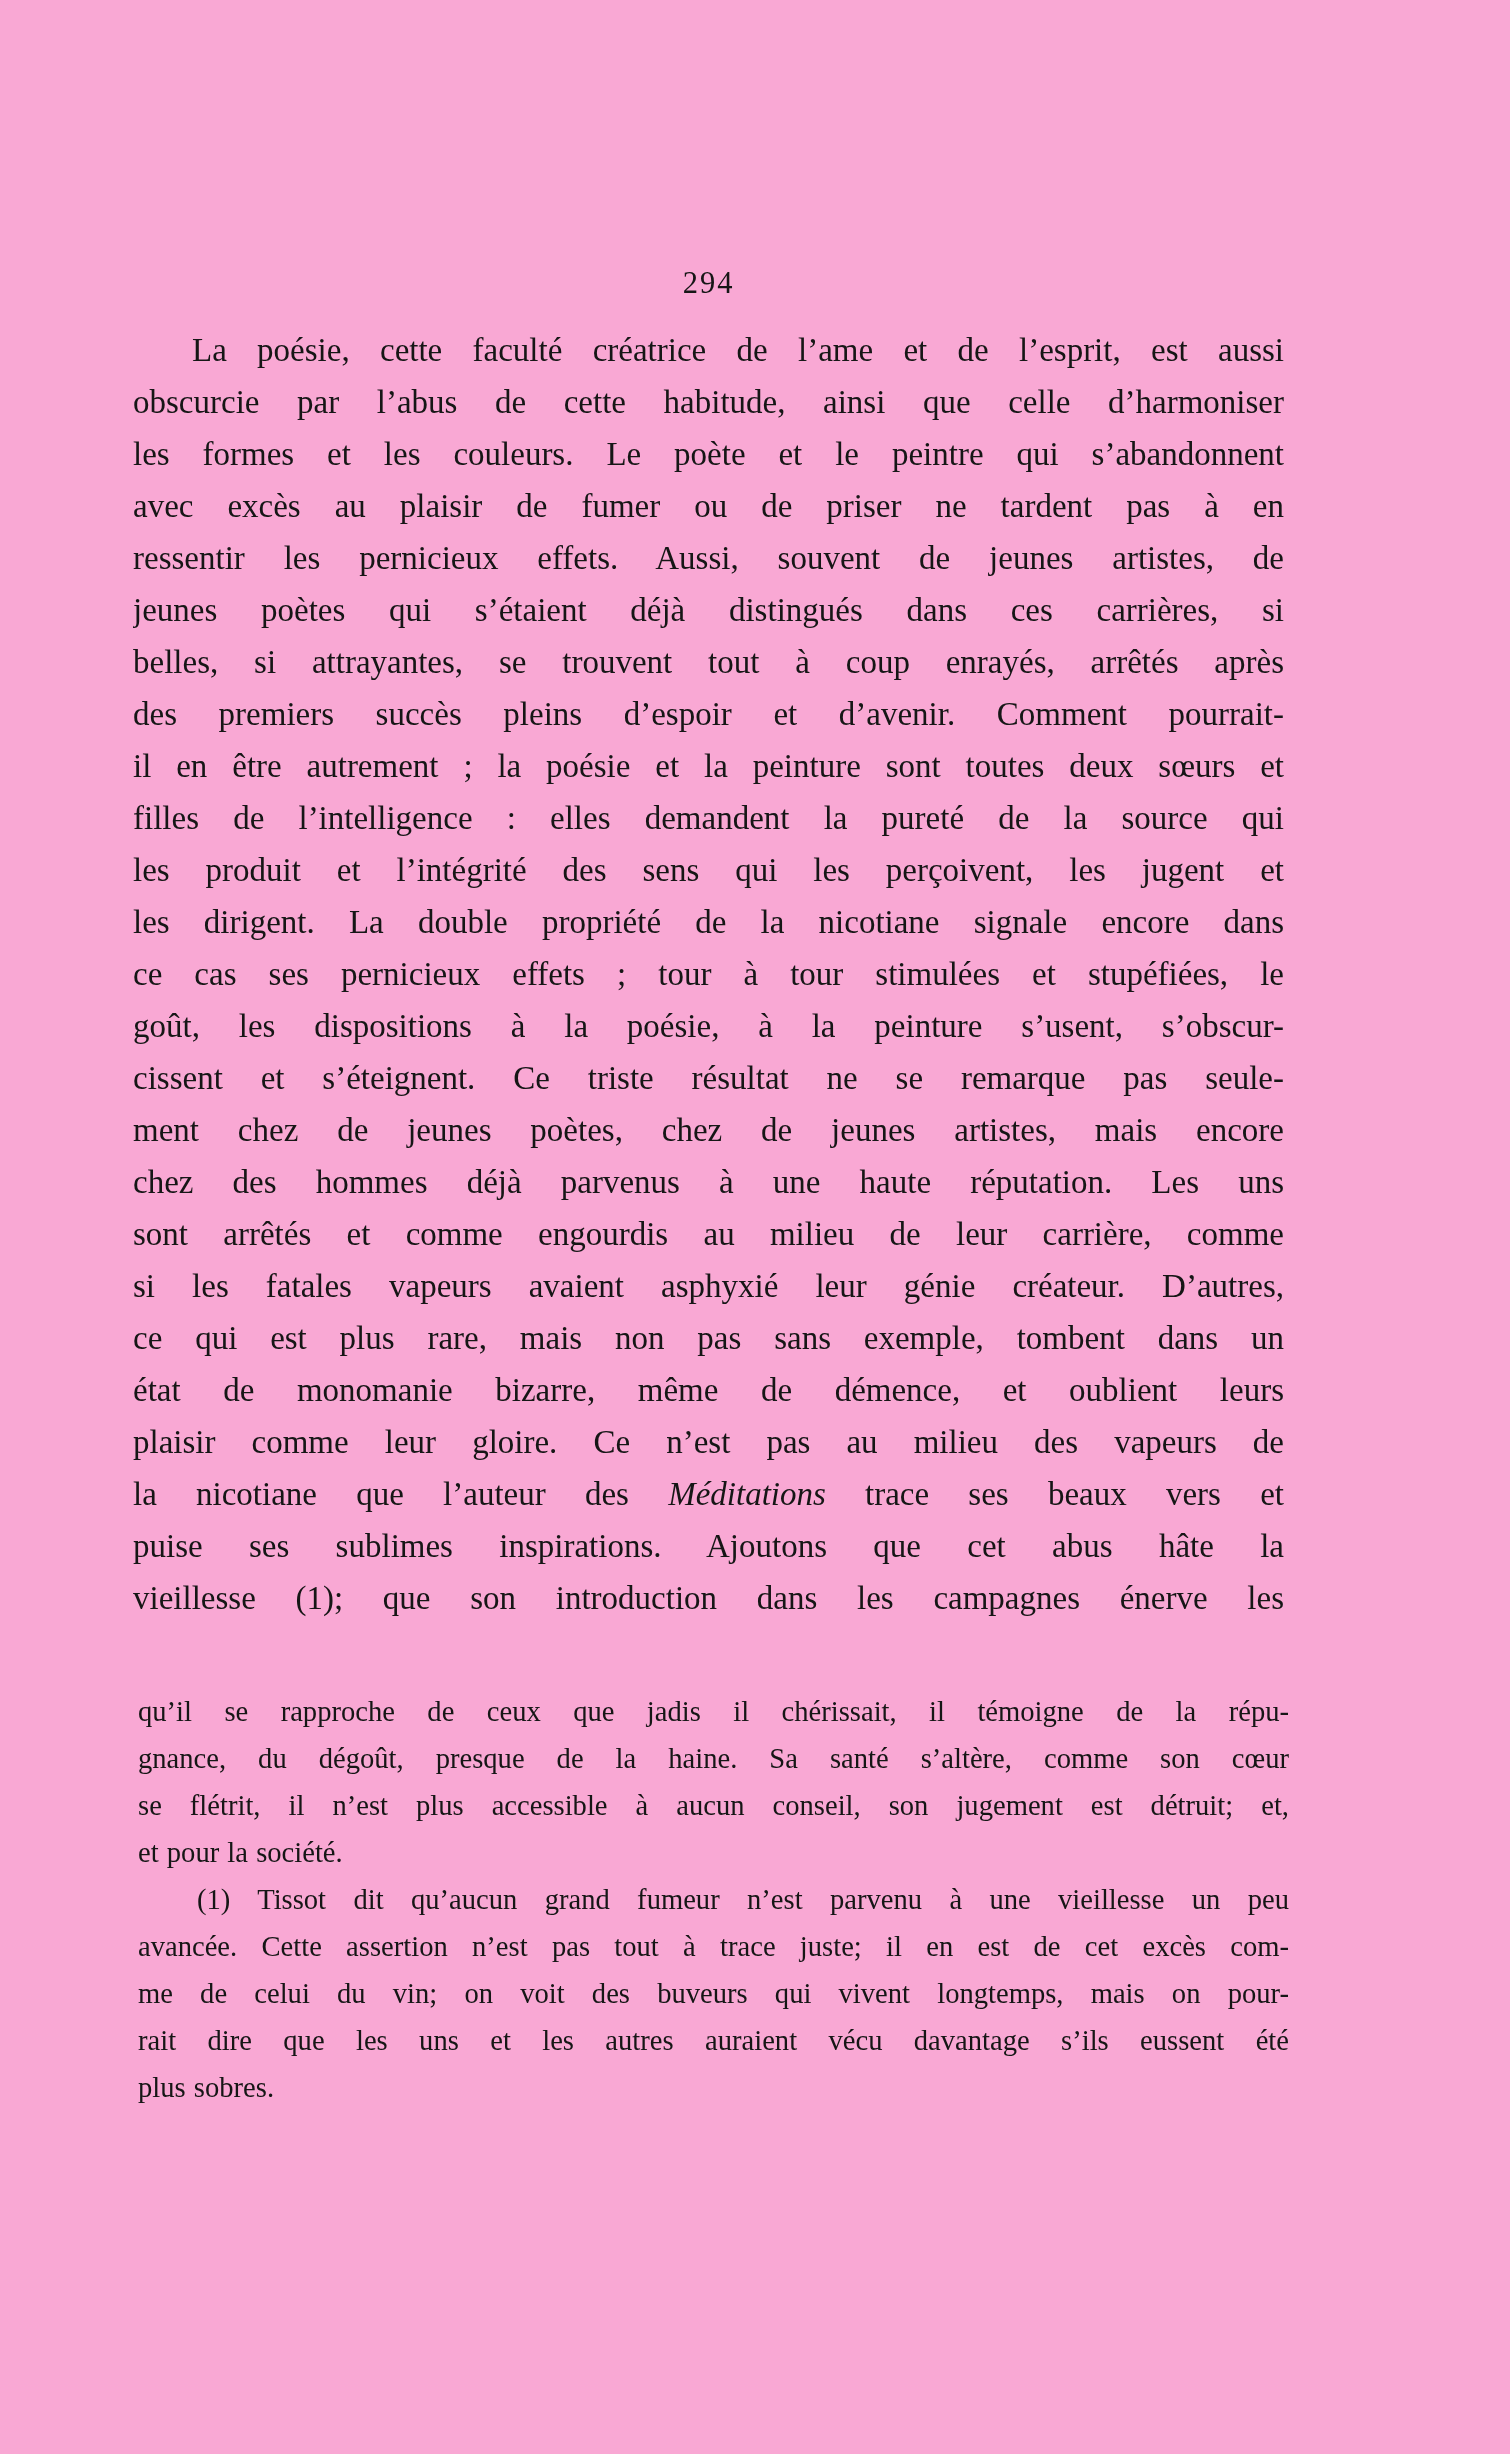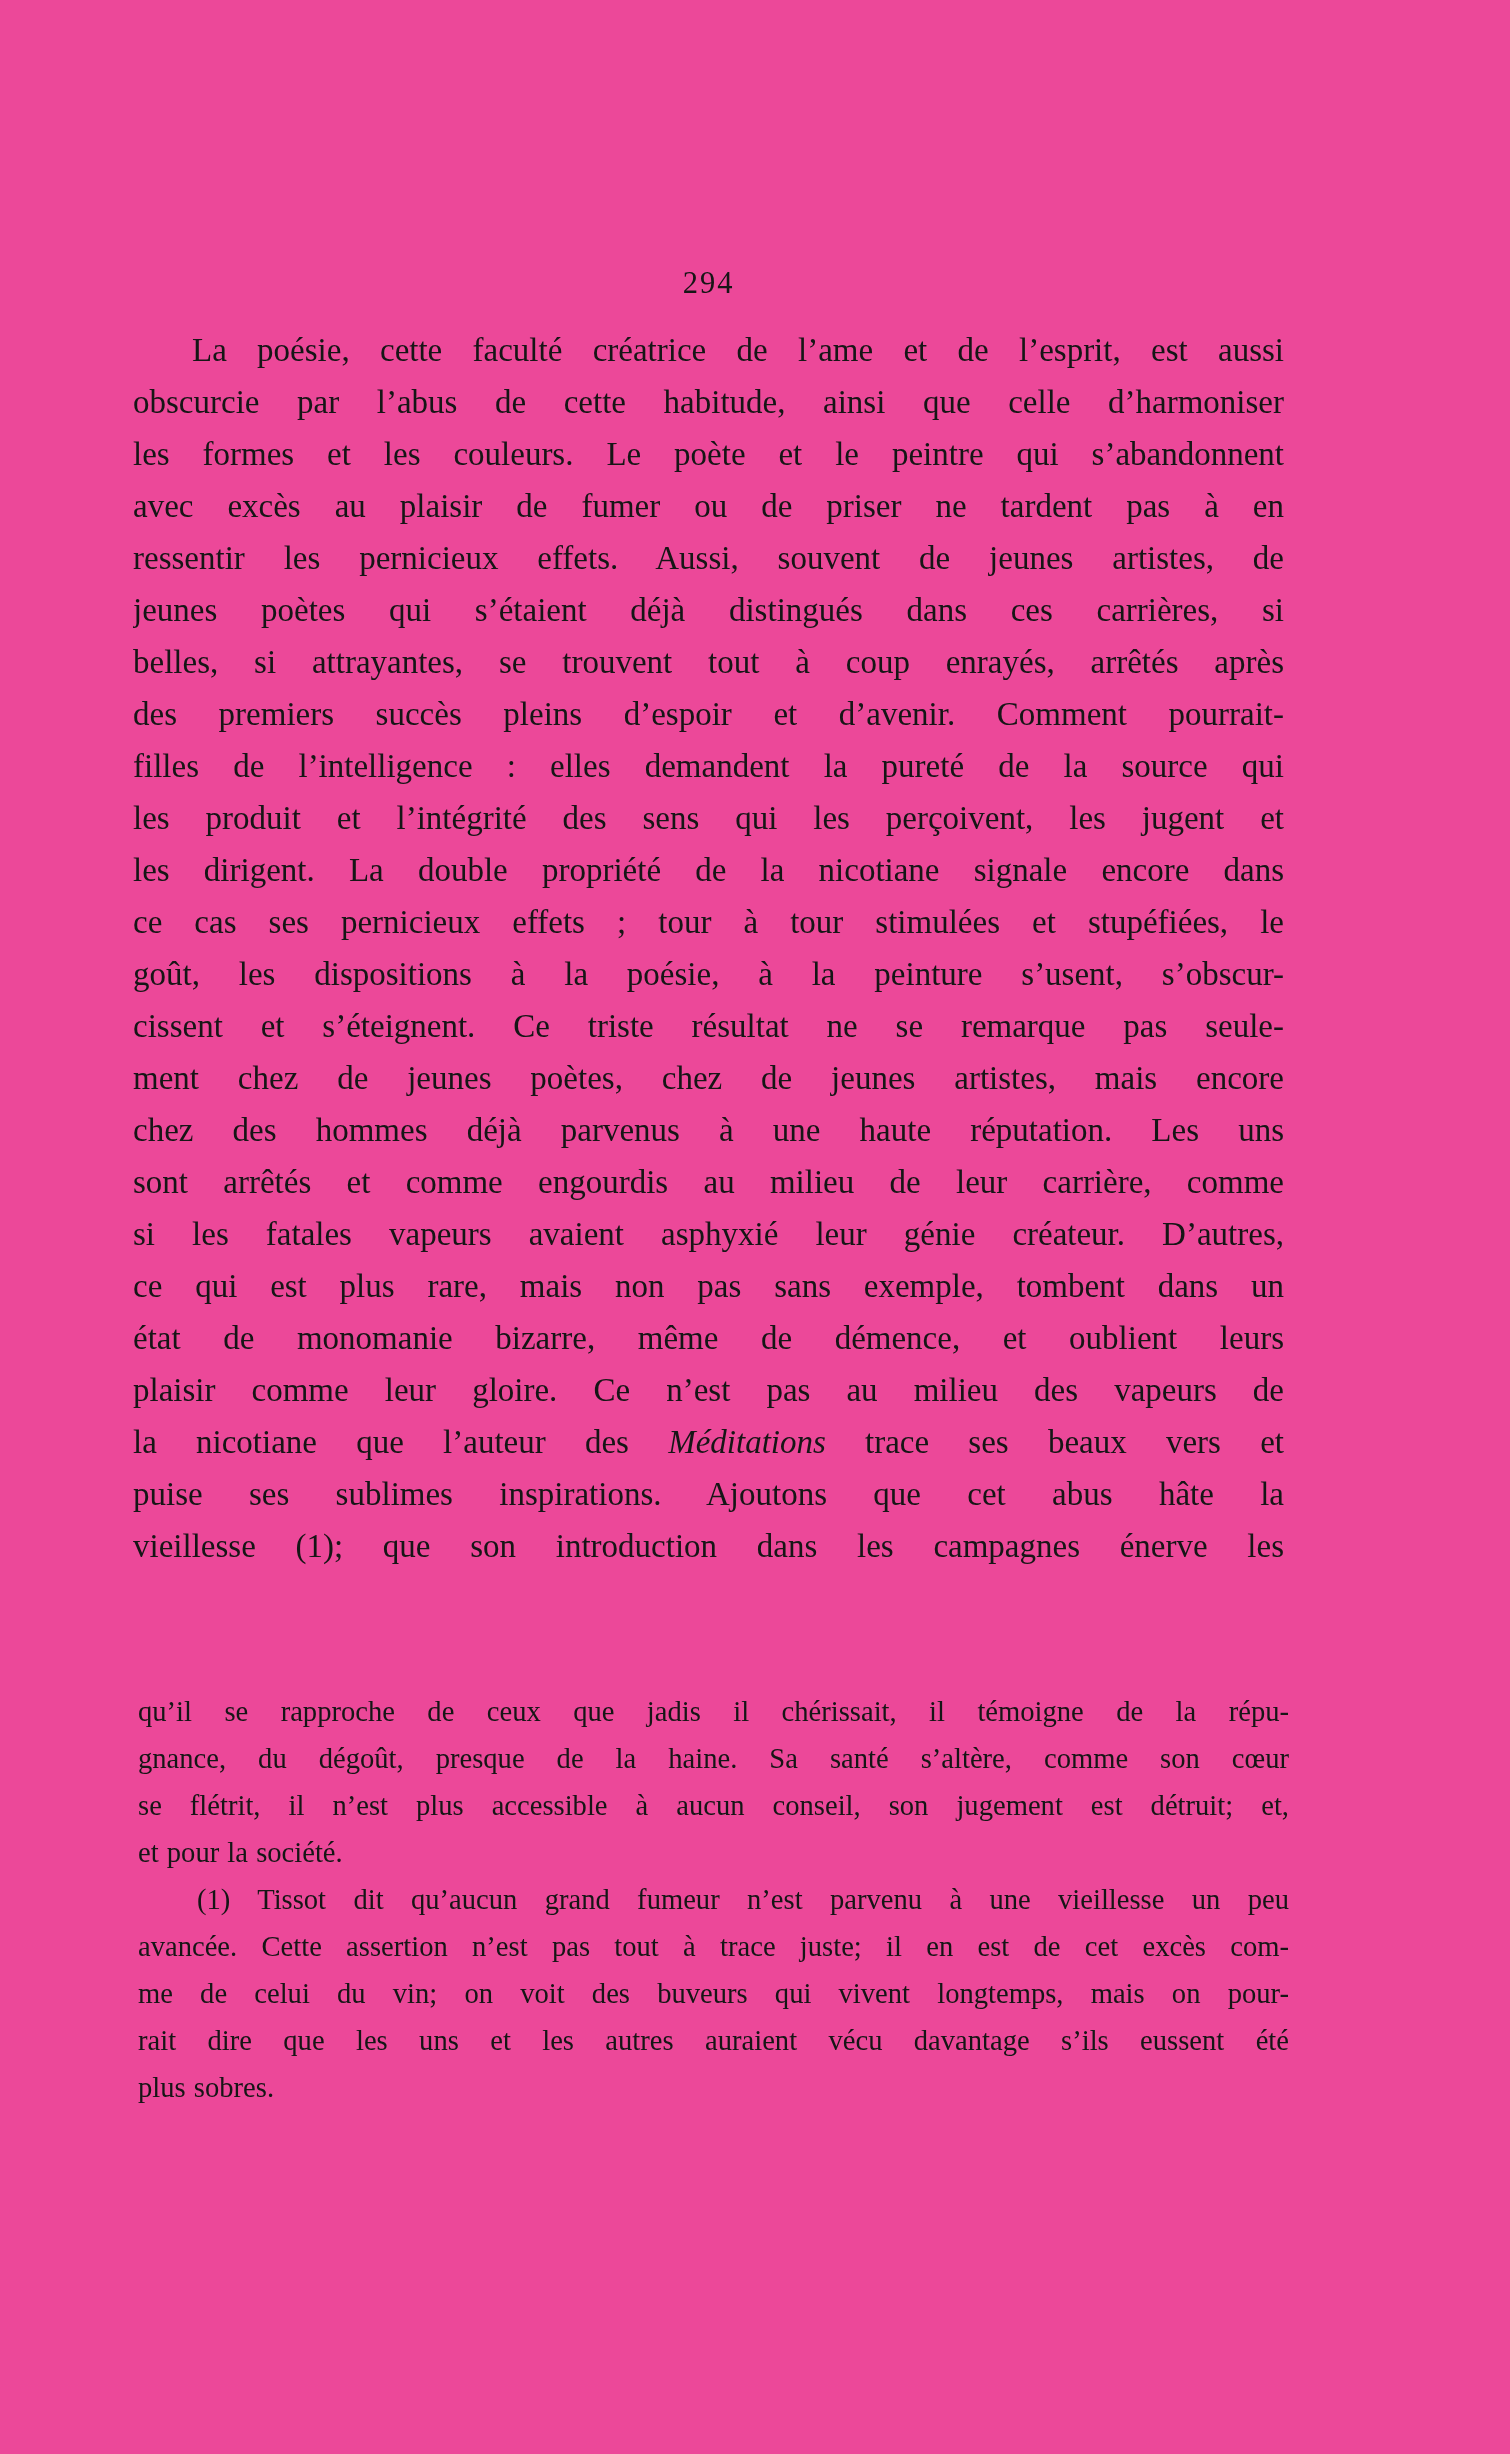--- a/index.html
+++ b/index.html
@@ -4,21 +4,21 @@
 <style>
   html, body {
     margin: 0;
     padding: 0;
     background: #ffffff;
   }
   .page {
     position: relative;
     width: 1510px;
     height: 2455px;
-    background: #ec4899;
+    background: #f9a8d4;
     font-family: "Liberation Serif", "DejaVu Serif", serif;
     color: #161616;
     overflow: hidden;
   }
   .page-number {
     position: absolute;
     top: 266px;
     left: 133px;
     width: 1151px;
     text-align: center;
@@ -69,20 +69,21 @@
 
   <div class="body-text">
       <div class="line indent">La poésie, cette faculté créatrice de l’ame et de l’esprit, est aussi</div>
       <div class="line">obscurcie par l’abus de cette habitude, ainsi que celle d’harmoniser</div>
       <div class="line">les formes et les couleurs. Le poète et le peintre qui s’abandonnent</div>
       <div class="line">avec excès au plaisir de fumer ou de priser ne tardent pas à en</div>
       <div class="line">ressentir les pernicieux effets. Aussi, souvent de jeunes artistes, de</div>
       <div class="line">jeunes poètes qui s’étaient déjà distingués dans ces carrières, si</div>
       <div class="line">belles, si attrayantes, se trouvent tout à coup enrayés, arrêtés après</div>
       <div class="line">des premiers succès pleins d’espoir et d’avenir. Comment pourrait-</div>
+      <div class="line">il en être autrement ; la poésie et la peinture sont toutes deux sœurs et</div>
       <div class="line">filles de l’intelligence : elles demandent la pureté de la source qui</div>
       <div class="line">les produit et l’intégrité des sens qui les perçoivent, les jugent et</div>
       <div class="line">les dirigent. La double propriété de la nicotiane signale encore dans</div>
       <div class="line">ce cas ses pernicieux effets ; tour à tour stimulées et stupéfiées, le</div>
       <div class="line">goût, les dispositions à la poésie, à la peinture s’usent, s’obscur-</div>
       <div class="line">cissent et s’éteignent. Ce triste résultat ne se remarque pas seule-</div>
       <div class="line">ment chez de jeunes poètes, chez de jeunes artistes, mais encore</div>
       <div class="line">chez des hommes déjà parvenus à une haute réputation. Les uns</div>
       <div class="line">sont arrêtés et comme engourdis au milieu de leur carrière, comme</div>
       <div class="line">si les fatales vapeurs avaient asphyxié leur génie créateur. D’autres,</div>

